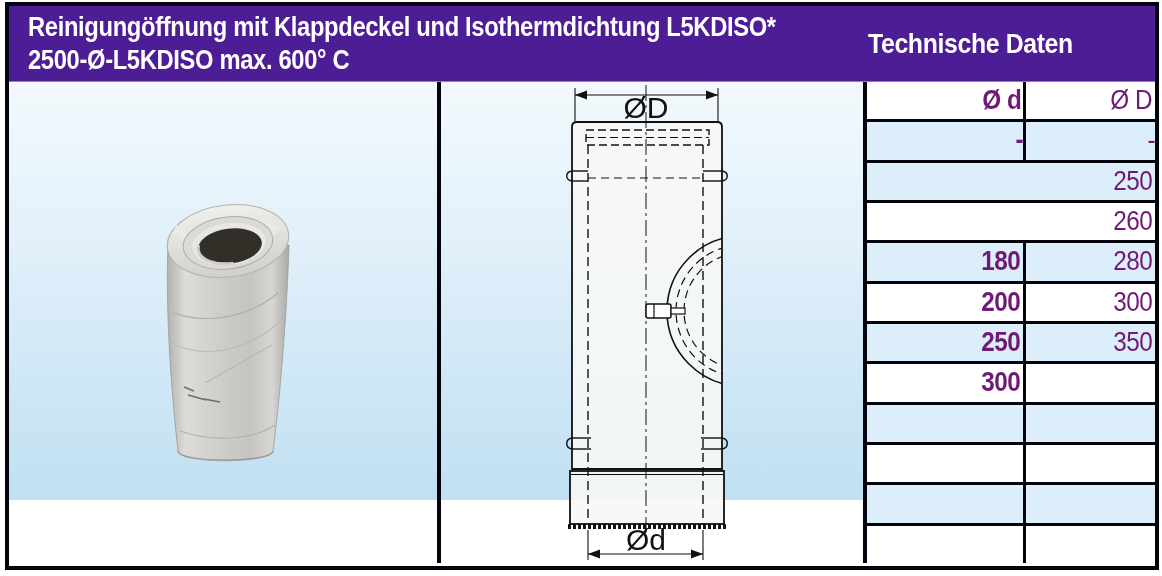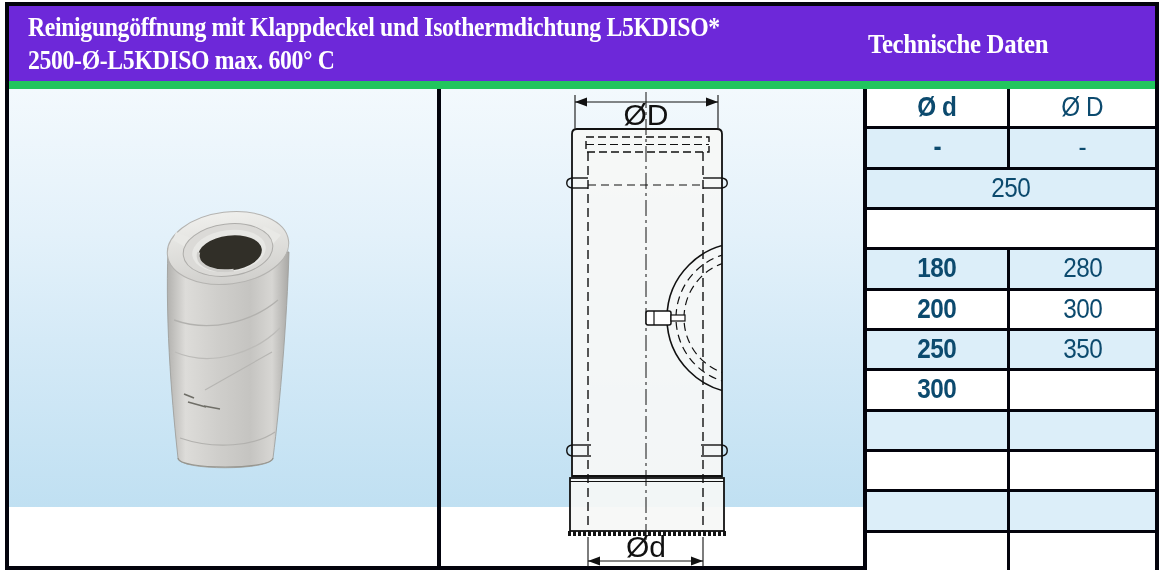--- a/index.html
+++ b/index.html
@@ -1,41 +1,41 @@
 <!DOCTYPE html>
 <html><head>
 <meta charset="utf-8">
 <style>
   html,body{margin:0;padding:0;background:#fff;}
   .page{position:relative;width:1162px;height:576px;background:#ffffff;
         font-family:"Liberation Sans",sans-serif;overflow:hidden;}
   .frame{position:absolute;left:5px;top:2px;width:1154px;height:568px;
          border:4px solid #03030c;box-sizing:border-box;}
   
-  .header{position:relative;height:75px;background:#6d28d9;border-bottom:8px solid #22c55e;
-          box-sizing:content-box;color:#fff;font-family:Liberation Serif, serif;}
+  .header{position:relative;height:75px;background:#4c1d95;border-bottom:1px solid #22c55e;
+          box-sizing:content-box;color:#fff;}
   .title-block{position:absolute;left:19px;top:5px;font-size:27px;font-weight:bold;
                line-height:33px;letter-spacing:-0.4px;white-space:nowrap;
                transform:scaleX(.88);transform-origin:0 0;}
   .tech-heading{position:absolute;left:859px;top:23px;font-size:27px;font-weight:bold;
                 letter-spacing:-0.4px;white-space:nowrap;transform:scaleX(.92);transform-origin:0 0;}
   
   .content{position:relative;height:418px;
            background:linear-gradient(180deg,#f3f9fd 0%,#e3f1fa 35%,#d5eaf7 60%,#c0e0f2 100%);}
   .vdivider{position:absolute;left:428px;top:0;width:4px;height:481px;background:#03030c;}
   .photo{position:absolute;left:141px;top:111px;width:142px;height:286px;}
   .drawing{position:absolute;left:432px;top:0;width:422px;height:481px;}
   
   .dtable{position:absolute;left:854px;top:0;width:292px;height:481px;
           border-left:4px solid #03030c;box-sizing:border-box;
           display:flex;flex-direction:column;}
   .trow{flex:1;display:flex;border-bottom:3px solid #03030c;background:#ffffff;min-height:0;}
   .trow:last-child{border-bottom:none;}
   .trow.alt{background:#dceef9;}
-  .cell{display:flex;align-items:center;justify-content:center;color:#0c4a6e;overflow:hidden;}
+  .cell{display:flex;align-items:center;justify-content:flex-end;color:#701a75;overflow:hidden;margin-left:16px;}
   .c1{width:140px;border-right:3px solid #03030c;font-weight:bold;font-size:27px;}
   .c2{flex:1;font-weight:400;font-size:27px;}
   .cond{display:inline-block;transform:scaleX(.9);letter-spacing:-0.5px;white-space:nowrap;}
 </style>
 </head>
 <body>
 
 <div class="page">
   <div class="frame">
 
@@ -182,20 +182,23 @@
           <div class="cell c2">
               <span class="cond">-</span>
             </div>
         </div>
         <div class="trow alt">
           <div class="cell c2">
               <span class="cond">250</span>
             </div>
         </div>
         <div class="trow">
+          <div class="cell c2">
+              <span class="cond">260</span>
+            </div>
         </div>
         <div class="trow alt">
           <div class="cell c1">
               <span class="cond">180</span>
             </div>
           <div class="cell c2">
               <span class="cond">280</span>
             </div>
         </div>
         <div class="trow">

